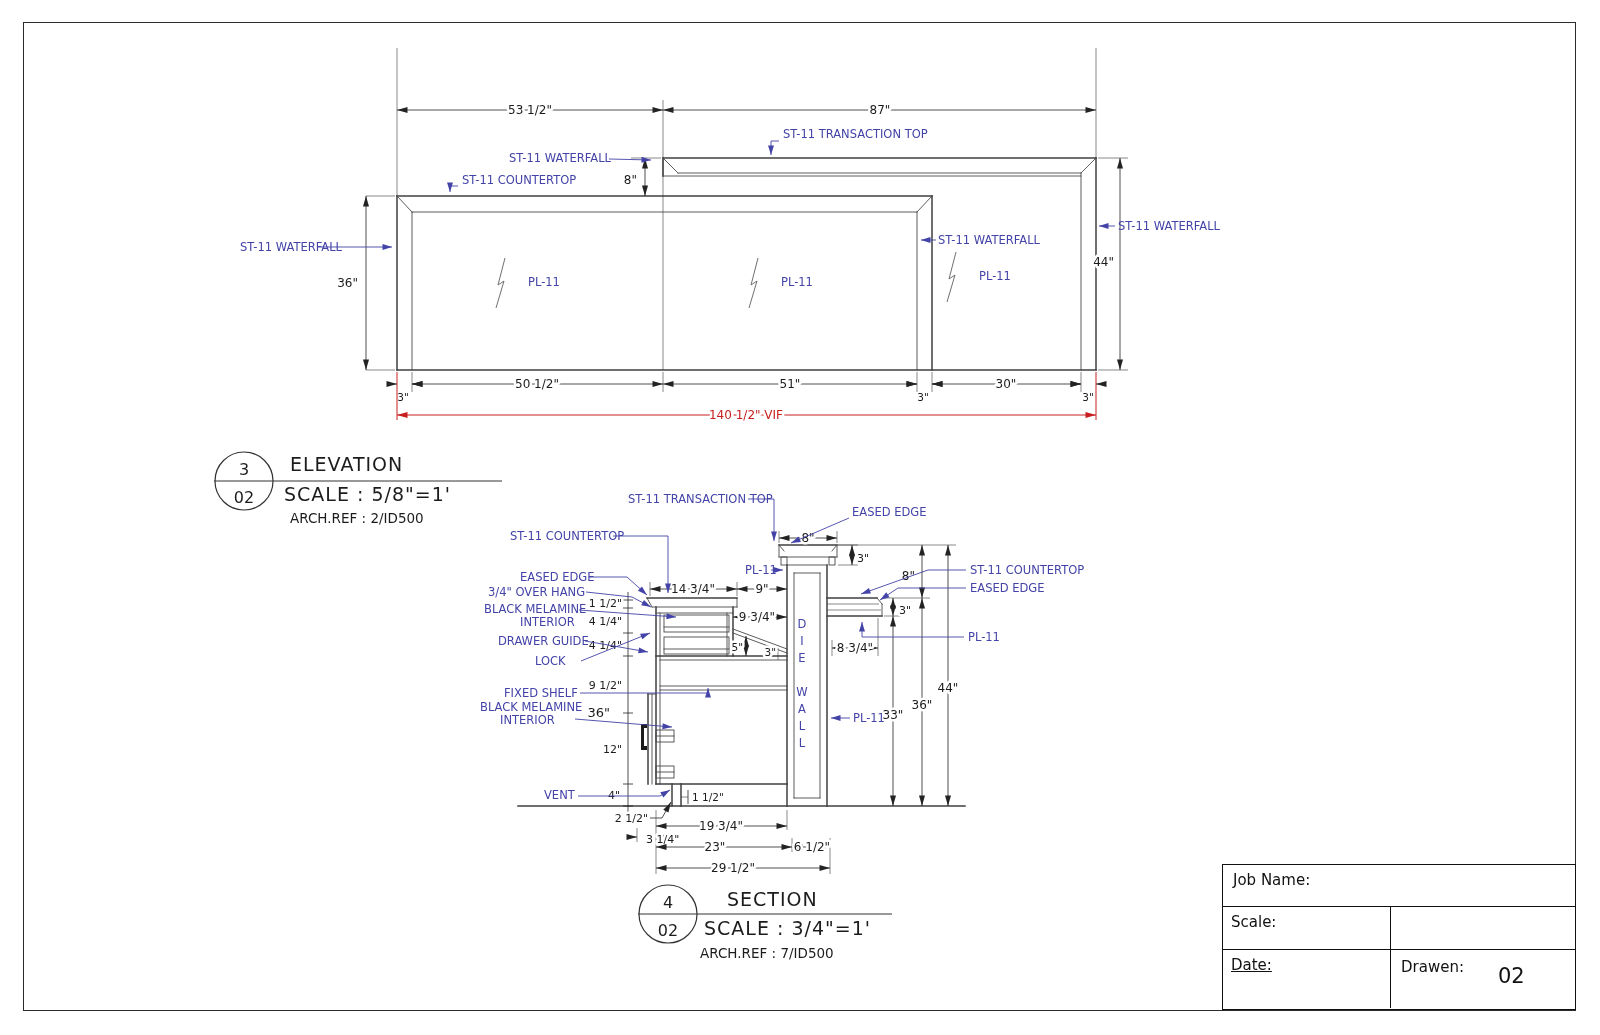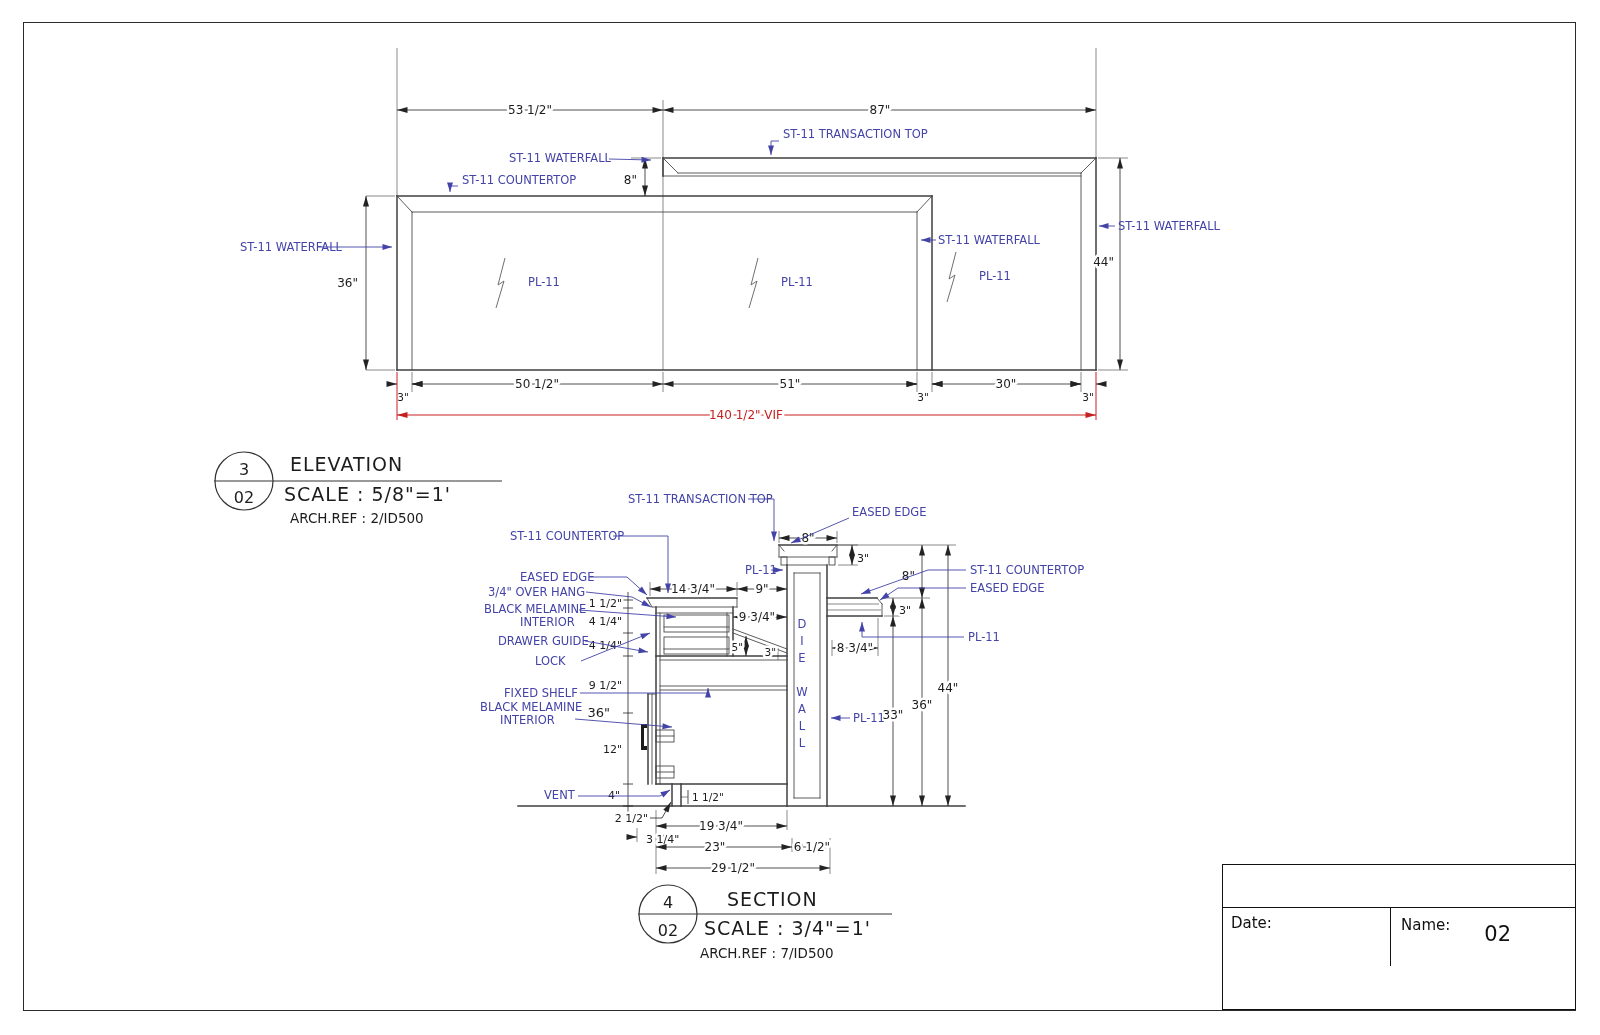--- a/index.html
+++ b/index.html
@@ -356,24 +356,30 @@
     <text class="tnum" x="668" y="936">02</text>
     <text class="tbig" x="727" y="906">SECTION</text>
     <text class="tbig" x="704" y="935">SCALE : 3/4"=1'</text>
     <text class="tmed" x="700" y="958">ARCH.REF : 7/ID500</text>
   </g>
 </svg>
 
 <div class="diewall">DIE WALL</div>
 
 <div class="tb">
+  <div class="tb-row1">
+    <span>Job Name:</span>
+  </div>
   <div class="tb-row2">
+    <div class="tb-cl">
+      <span>Scale:</span>
+    </div>
   </div>
   <div class="tb-row3">
-    <div class="tb-cl" style="border-right:1.5px solid #111;">
+    <div class="tb-cl" style="border-right:1.5px solid #111;text-decoration:underline;">
       <span>Date:</span>
     </div>
     <div class="tb-cr3">
-      <span>Name:</span>
+      <span>Drawen:</span>
       <span class="tb-sheetnum">02</span>
     </div>
   </div>
 </div>
 
 </body></html>

